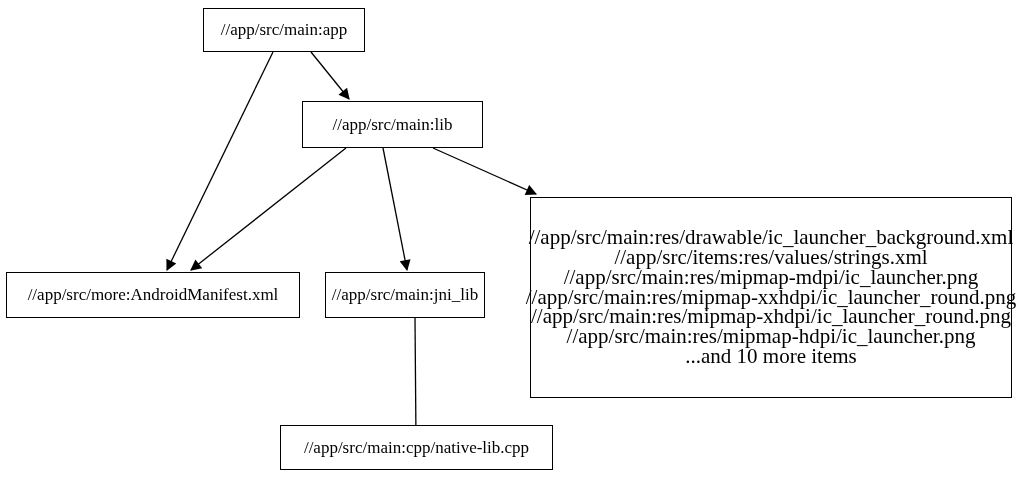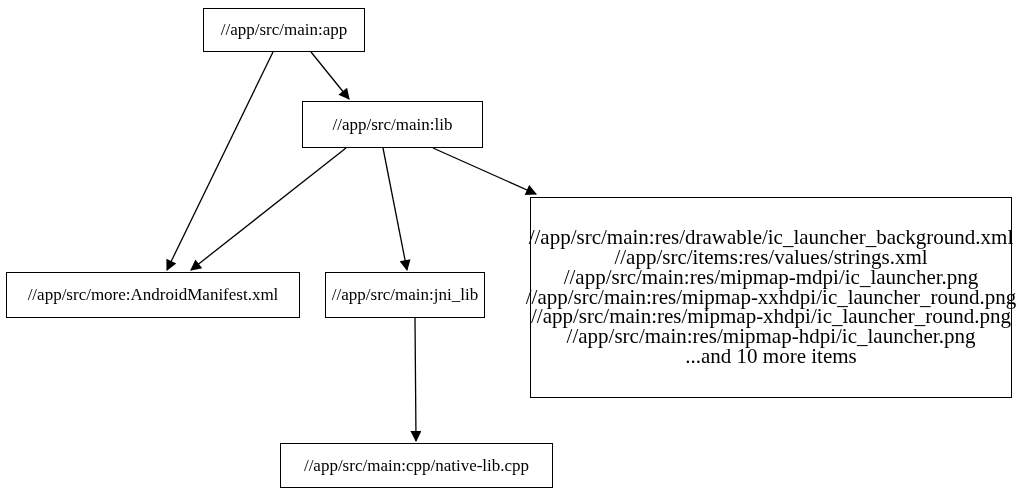--- a/index.html
+++ b/index.html
@@ -77,16 +77,16 @@
     </div>
     <div class="node multi" style="left: 530px; top: 197px; width: 482px; height: 201px;">
       <div>//app/src/main:res/drawable/ic_launcher_background.xml</div>
       <div>//app/src/items:res/values/strings.xml</div>
       <div>//app/src/main:res/mipmap-mdpi/ic_launcher.png</div>
       <div>//app/src/main:res/mipmap-xxhdpi/ic_launcher_round.png</div>
       <div>//app/src/main:res/mipmap-xhdpi/ic_launcher_round.png</div>
       <div>//app/src/main:res/mipmap-hdpi/ic_launcher.png</div>
       <div>...and 10 more items</div>
     </div>
-    <div class="node" style="left: 280px; top: 443px; width: 273px; height: 45px;">
+    <div class="node" style="left: 280px; top: 425px; width: 273px; height: 45px;">
       <span>//app/src/main:cpp/native-lib.cpp</span>
     </div>
   </div>
 
 </body></html>

